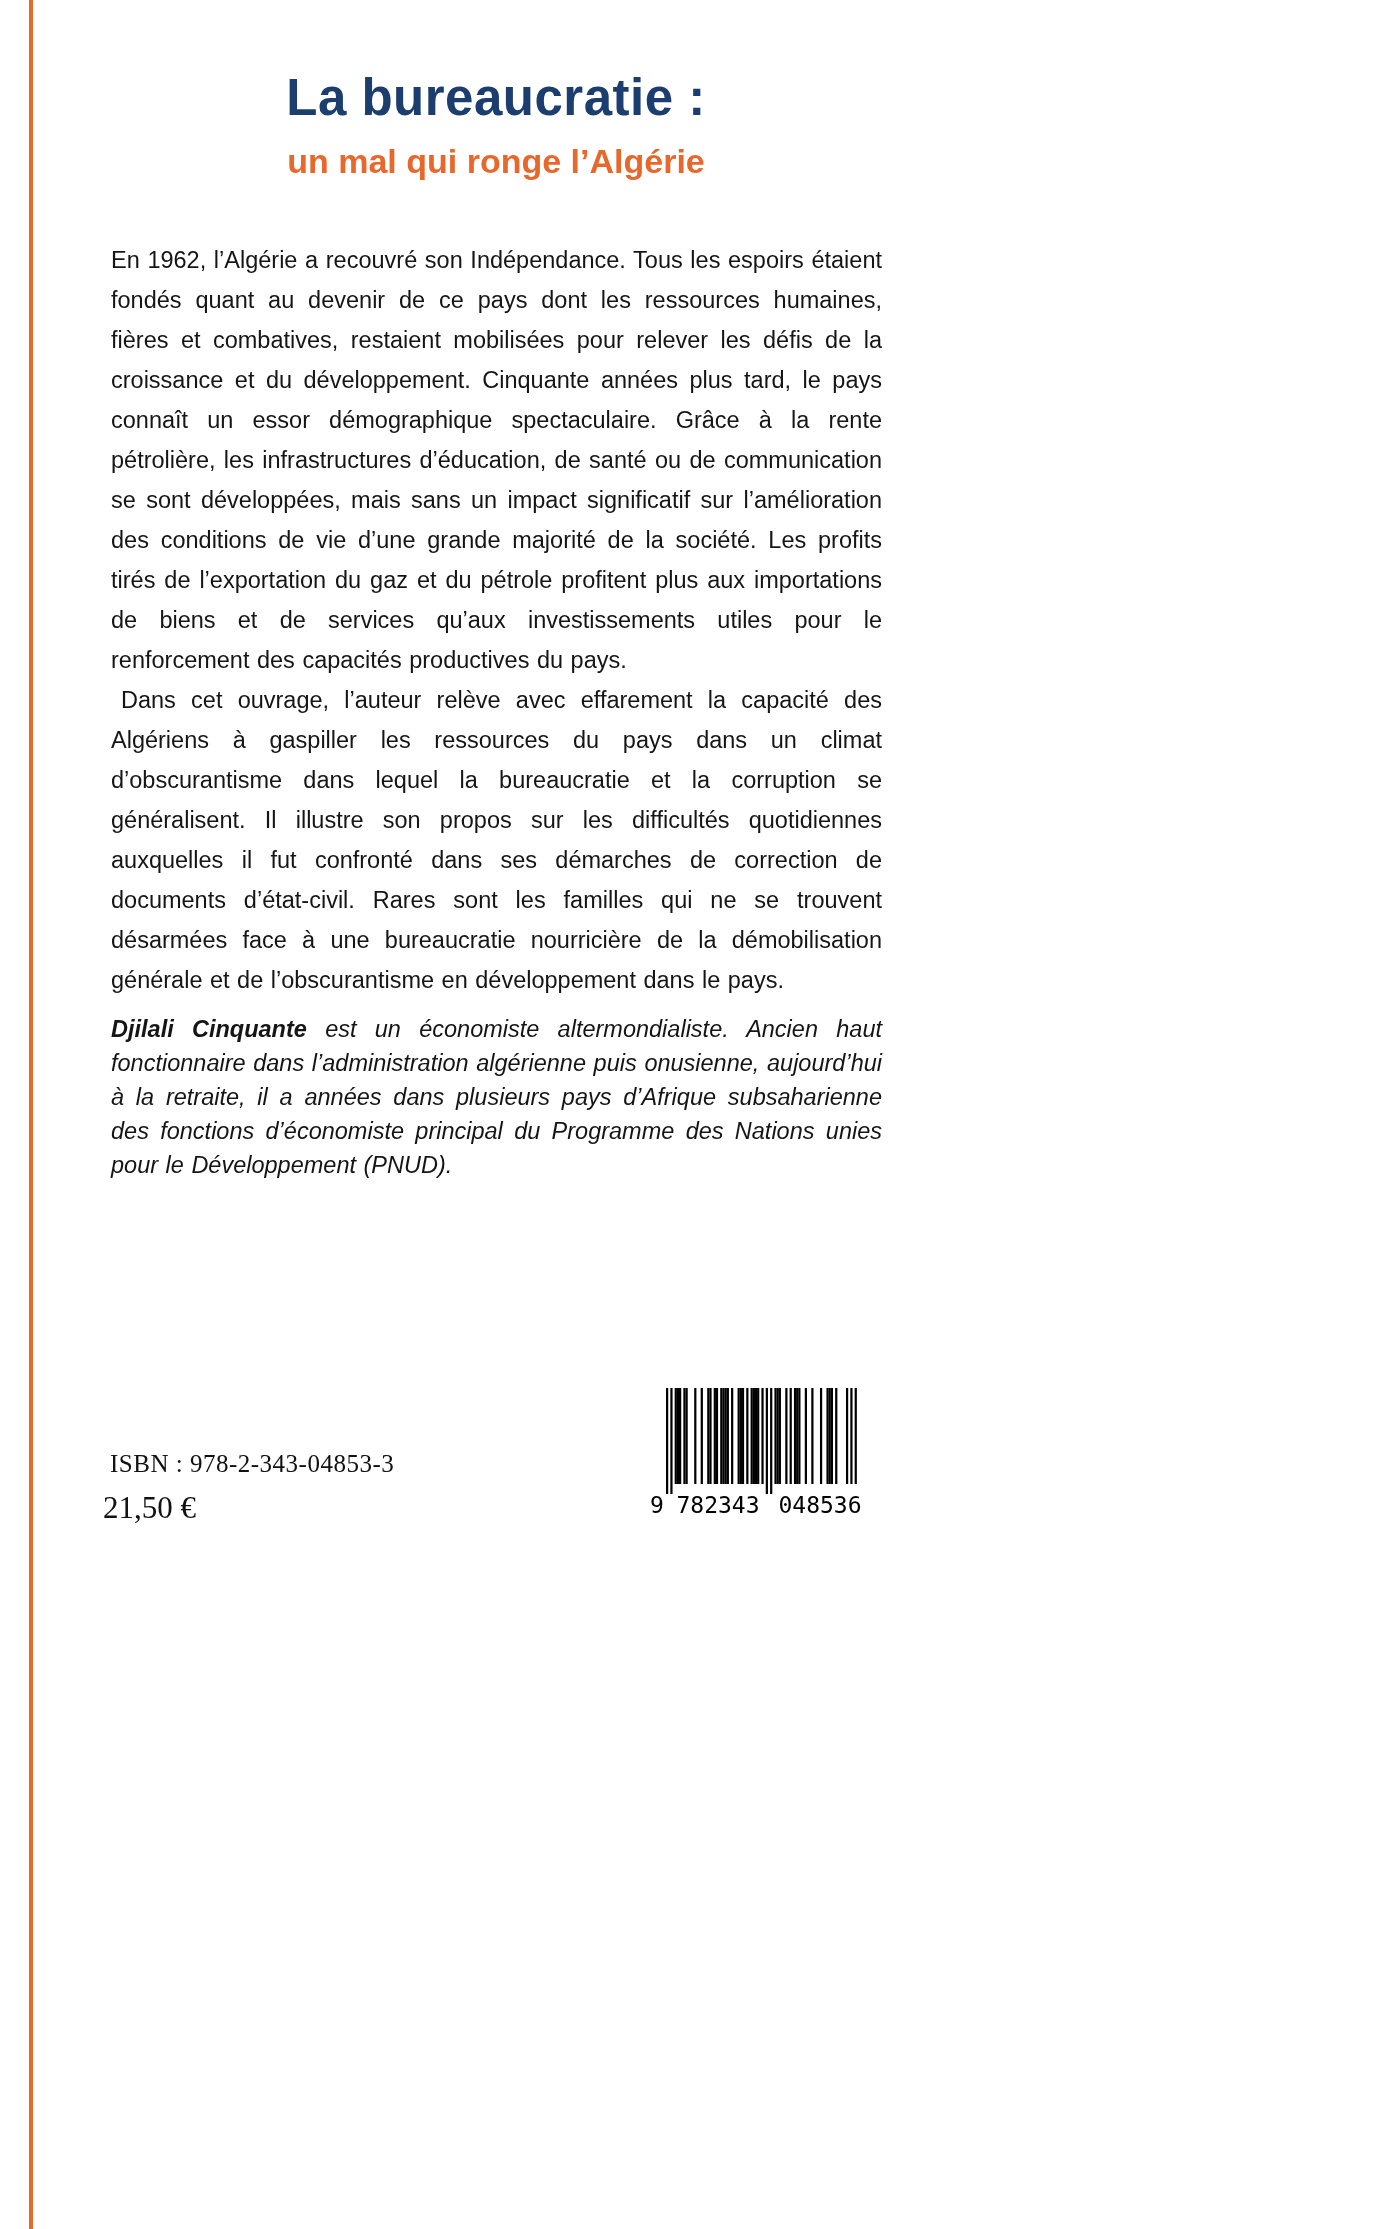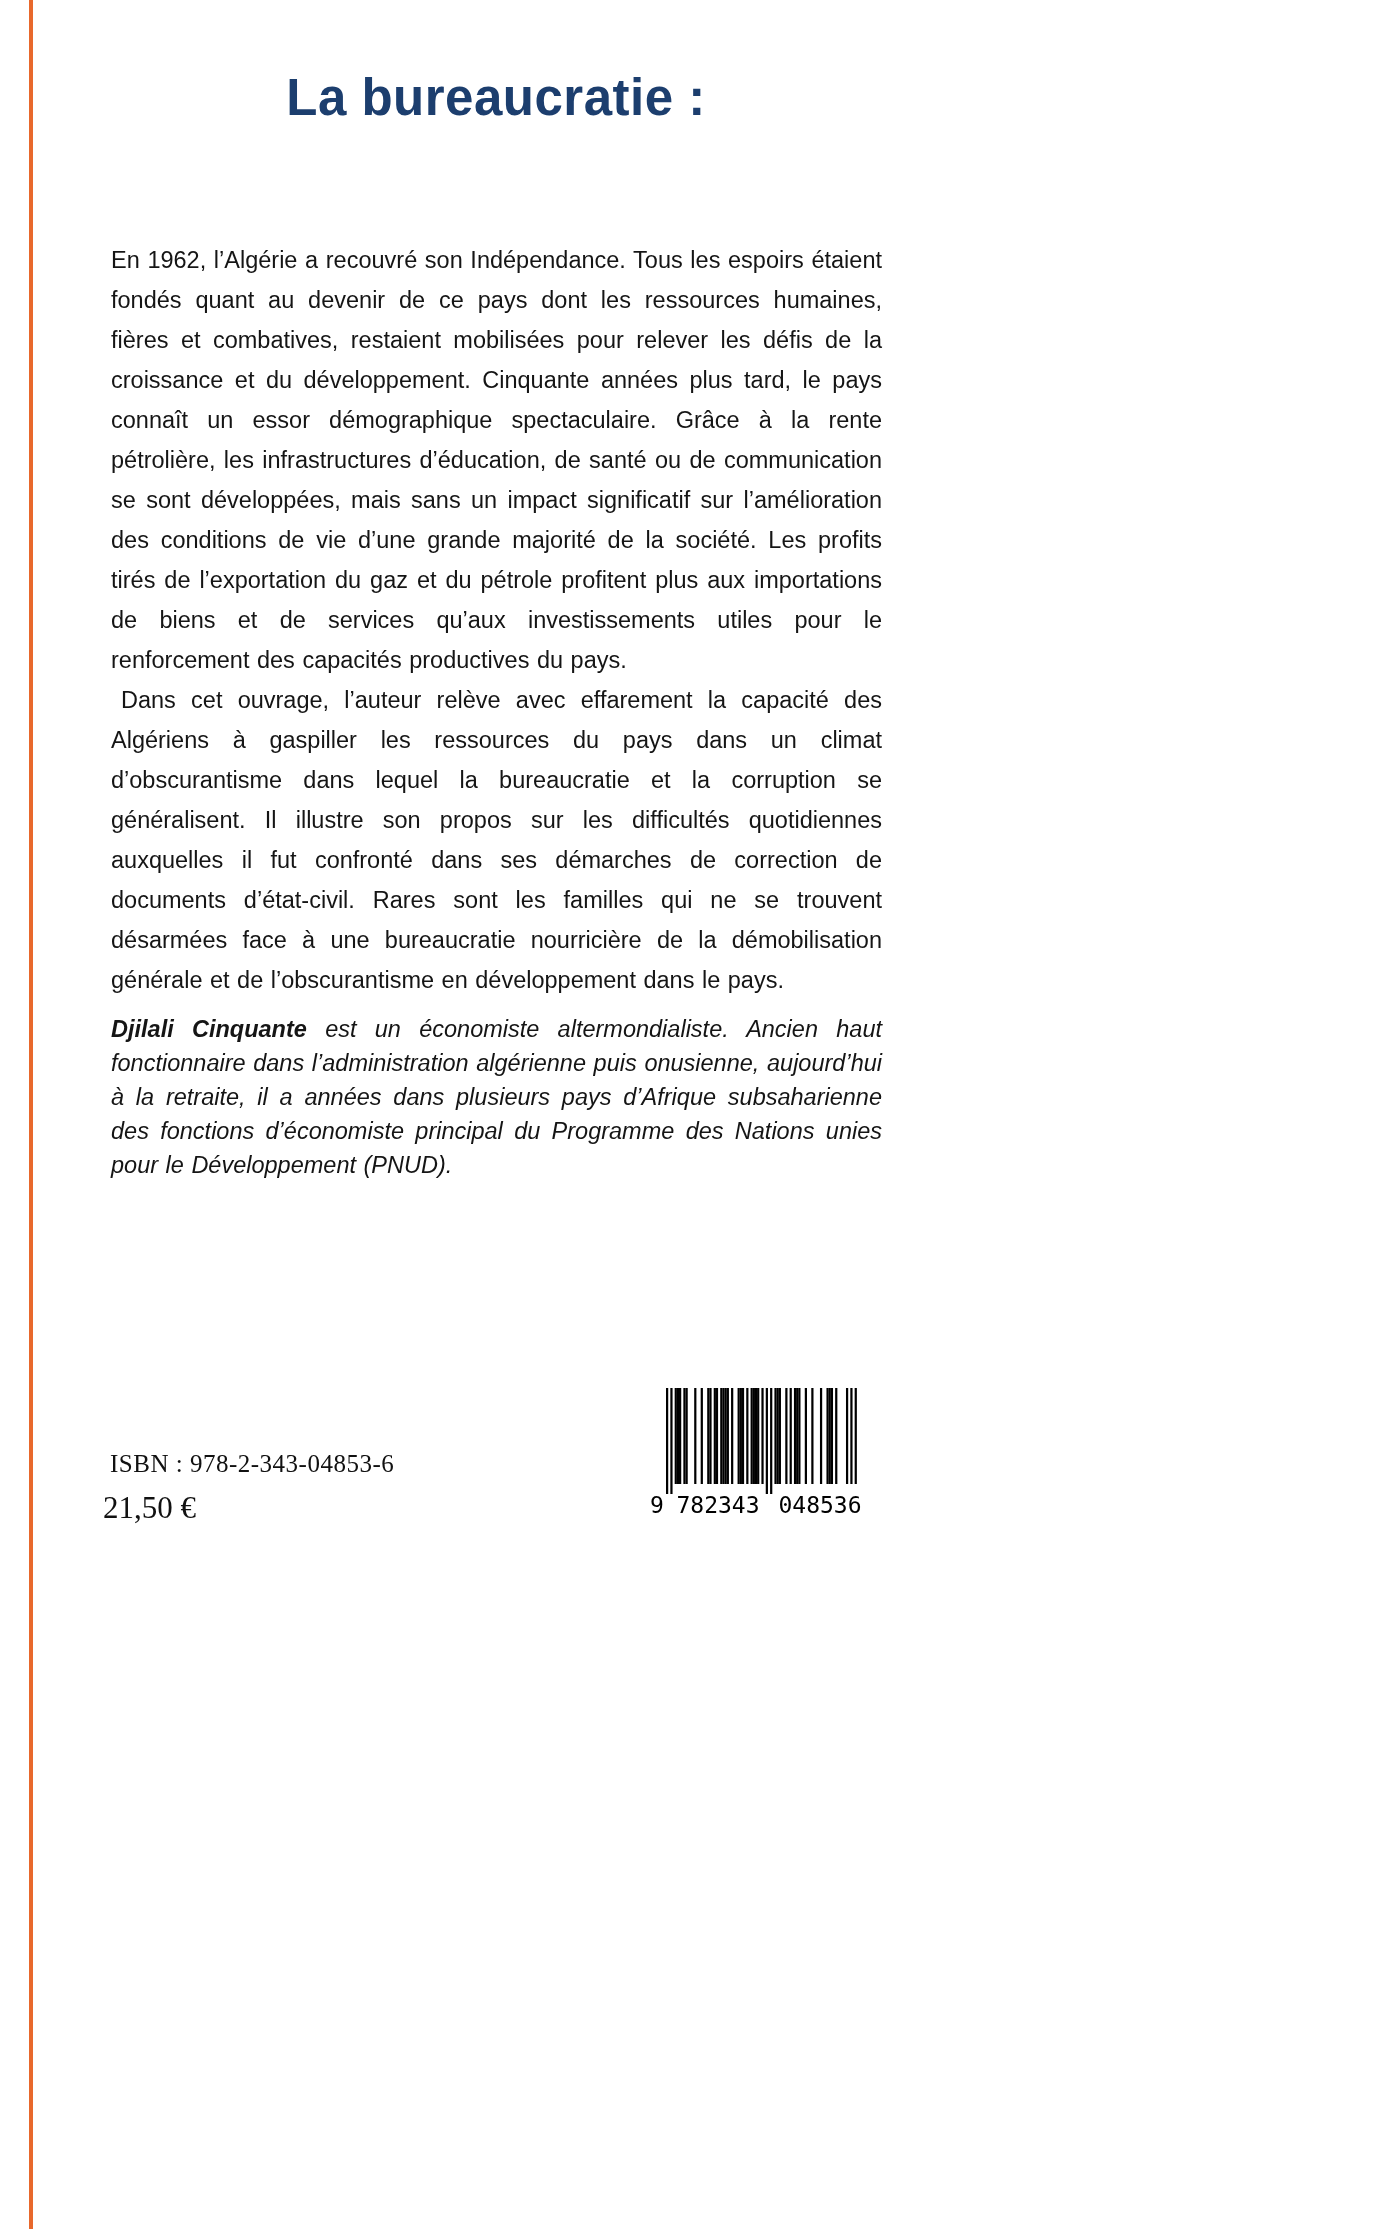--- a/index.html
+++ b/index.html
@@ -76,32 +76,33 @@
 </style>
 </head>
 <body>
 
 <div class="page">
 
   <div class="accent-stripe"></div>
 
   <header class="title-block">
     <h1 class="title">La bureaucratie :</h1>
+    <h2 class="subtitle">un mal qui ronge l’Algérie</h2>
   </header>
 
   <section class="synopsis">
     <p class="para">En 1962, l’Algérie a recouvré son Indépendance. Tous les espoirs étaient fondés quant au devenir de ce pays dont les ressources humaines, fières et combatives, restaient mobilisées pour relever les défis de la croissance et du développement. Cinquante années plus tard, le pays connaît un essor démographique spectaculaire. Grâce à la rente pétrolière, les infrastructures d’éducation, de santé ou de communication se sont développées, mais sans un impact significatif sur l’amélioration des conditions de vie d’une grande majorité de la société. Les profits tirés de l’exportation du gaz et du pétrole profitent plus aux importations de biens et de services qu’aux investissements utiles pour le renforcement des capacités productives du pays.</p>
     <p class="para indent">Dans cet ouvrage, l’auteur relève avec effarement la capacité des Algériens à gaspiller les ressources du pays dans un climat d’obscurantisme dans lequel la bureaucratie et la corruption se généralisent. Il illustre son propos sur les difficultés quotidiennes auxquelles il fut confronté dans ses démarches de correction de documents d’état-civil. Rares sont les familles qui ne se trouvent désarmées face à une bureaucratie nourricière de la démobilisation générale et de l’obscurantisme en développement dans le pays.</p>
   </section>
 
   <section class="bio">
     <p class="bio-para"><strong class="author">Djilali Cinquante</strong><span> est un économiste altermondialiste. Ancien haut fonctionnaire dans l’administration algérienne puis onusienne, aujourd’hui à la retraite, il a années dans plusieurs pays d’Afrique subsaharienne des fonctions d’économiste principal du Programme des Nations unies pour le Développement (PNUD).</span></p>
   </section>
 
-  <div class="isbn">ISBN : 978-2-343-04853-6</div>
+  <div class="isbn">ISBN : 978-2-343-04853-3</div>
   <div class="price">21,50 €</div>
 
   <svg class="barcode" viewBox="0 0 228 132" width="228" height="132" role="img" aria-label="EAN-13 barcode">
       <rect x="16.00" y="0" width="2.22" height="106" fill="#000"></rect>
       <rect x="20.34" y="0" width="2.22" height="106" fill="#000"></rect>
       <rect x="24.67" y="0" width="2.22" height="96" fill="#000"></rect>
       <rect x="26.84" y="0" width="2.22" height="96" fill="#000"></rect>
       <rect x="29.01" y="0" width="2.22" height="96" fill="#000"></rect>
       <rect x="33.35" y="0" width="2.22" height="96" fill="#000"></rect>
       <rect x="35.52" y="0" width="2.22" height="96" fill="#000"></rect>

